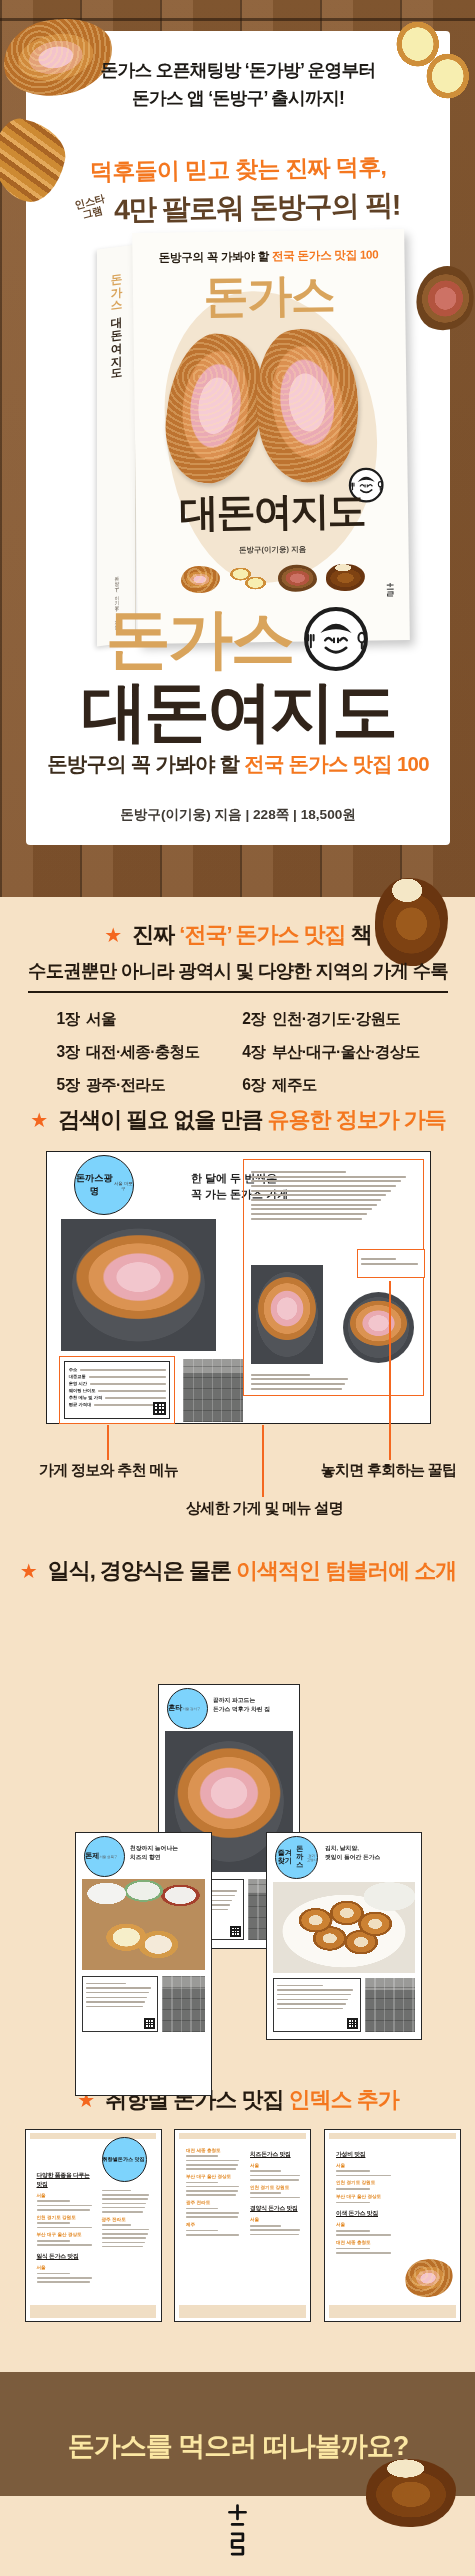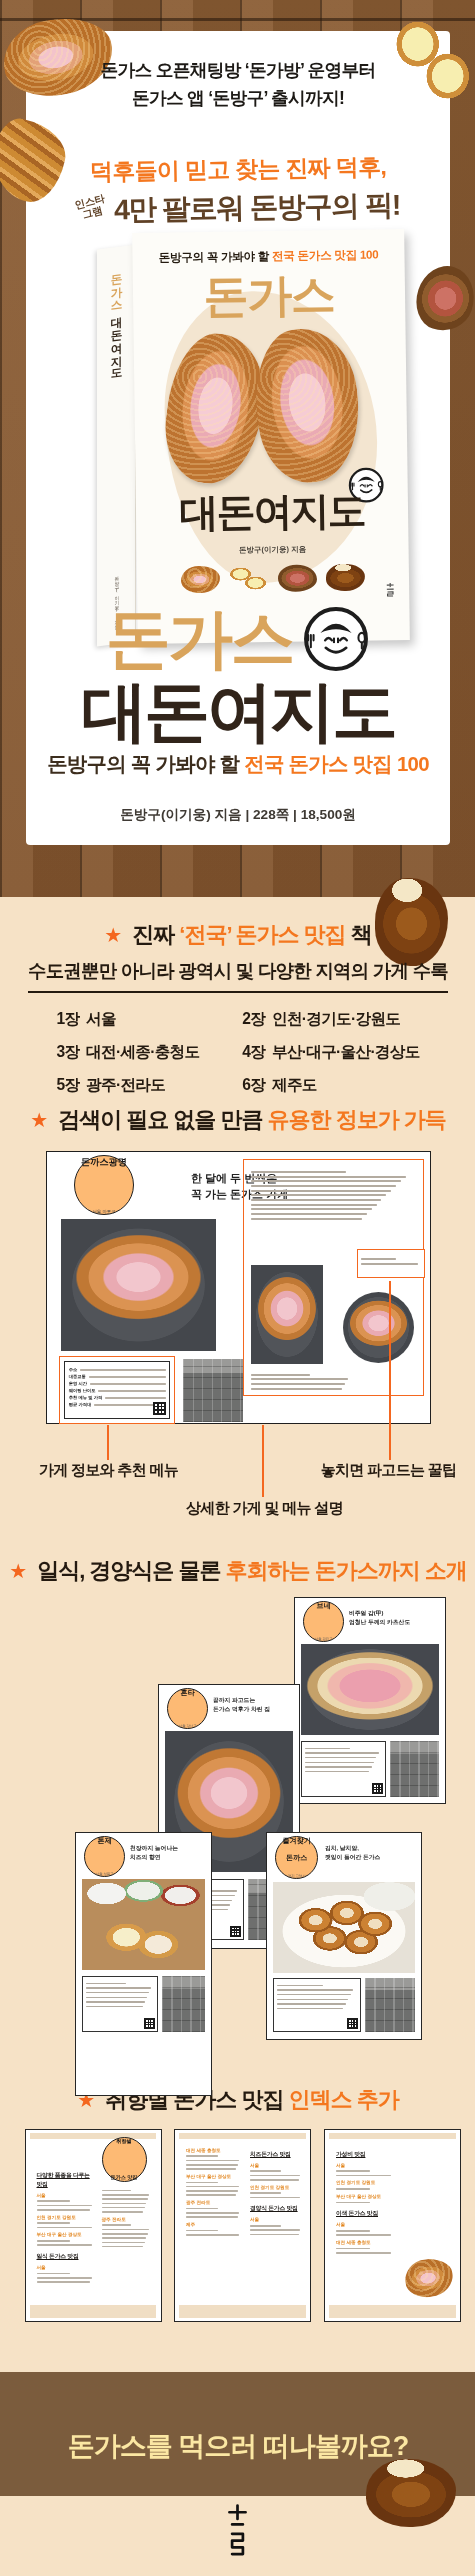--- a/index.html
+++ b/index.html
@@ -74,22 +74,22 @@
   .f1sub{position:absolute;left:0;top:958px;width:100%;text-align:center;}
   .f1sub span{display:inline-block;font-size:18.4px;font-weight:bold;color:#241a10;letter-spacing:-0.7px;
     border-bottom:2.4px solid #241a10;padding-bottom:7.5px;}
   .chapters{position:absolute;left:0;top:1009px;width:100%;display:flex;justify-content:center;}
   .chapters .grid{display:grid;grid-template-columns:auto auto;column-gap:43px;row-gap:12.2px;}
   .chapters .it{font-size:15.6px;font-weight:bold;color:#241a10;letter-spacing:-0.7px;}
   .chapters .num{margin-right:6.8px;}
   
   .spread{position:absolute;left:46px;top:1151px;width:385px;height:273px;background:#ffffff;
     border:1.4px solid #1f1f1f;}
-  .circ{position:absolute;border:1.4px solid #1f1f1f;border-radius:50%;background:#fdba74;
-    display:flex;flex-direction:column;align-items:center;justify-content:space-between;text-align:center;}
+  .circ{position:absolute;border:1.4px solid #1f1f1f;border-radius:50%;background:#7dd3fc;
+    display:flex;align-items:center;justify-content:flex-start;text-align:center;}
   .sp-circ{left:27px;top:2.7px;width:60px;height:60px;}
   .sp-circ .nm{font-size:9.2px;font-weight:800;color:#141414;}
   .sp-circ .rg{font-size:4.4px;color:#444;margin-top:3.4px;}
   .sp-desc{position:absolute;left:97px;top:17.7px;font-size:11px;font-weight:800;color:#222;line-height:1.5;margin-left:47px;}
   .sp-photo{position:absolute;left:13.6px;top:67px;width:155px;height:132px;}
   .sp-ocall{position:absolute;border:1.7px solid #f4671f;}
   .oc-info{left:12.2px;top:204px;width:116px;height:68px;}
   .infobox{position:absolute;left:4.1px;top:4.1px;right:4.1px;bottom:4.1px;border:0.7px solid #2a2a2a;background:#fff;padding:3.4px 3.4px 2px;}
   .irow{display:flex;align-items:center;gap:2.7px;margin:2px 0;}
   .ilab{font-size:4.3px;font-weight:800;color:#111;white-space:nowrap;}
@@ -374,52 +374,28 @@
       </div>
     </div>
     <div class="sp-store ph ph-store"></div>
   </div>
 
   <div class="conn" style="left:107px;top:1425px;height:35px;"></div>
   <div class="conn" style="left:262px;top:1425px;height:72px;"></div>
   <div class="conn" style="left:389px;top:1281px;height:179px;"></div>
   <div class="clabel" style="left:27px;top:1461px;width:163px;">가게 정보와 추천 메뉴</div>
   <div class="clabel" style="left:183px;top:1499px;width:163px;">상세한 가게 및 메뉴 설명</div>
-  <div class="clabel" style="left:307px;top:1461px;width:163px;">놓치면 파고드는 꿀팁</div>
+  <div class="clabel" style="left:307px;top:1461px;width:163px;">놓치면 후회하는 꿀팁</div>
 
   <div class="hrow" style="top:1556px;">
     <span class="star">★</span>
-    <span><span>일식, 경양식은 물론 </span><span class="o">후회하는 돈가스까지 소개</span></span>
-  </div>
-
-
-  <div class="mini" style="left:294px;top:1597px;width:152px;height:207px;z-index:1;">
-    <div class="circ m-circ">
-      <div class="nm">브네</div>
-        <div class="nm"></div>
-      <div class="rg">서울 광진구</div>
-    </div>
-    <div class="m-desc">
-        <div>비주얼 갑(甲)</div>
-        <div>엄청난 두께의 카츠산도</div>
-      </div>
-    <div class="m-photo ph ph-sando" style="height:91px;"></div>
-    <div class="m-inforow" style="top:143px;height:56px;">
-      <div class="m-info">
-          <div class="m-qr"></div>
-          <div class="b" style="width: 58%;"></div>
-          <div class="b" style="width: 95%;"></div>
-          <div class="b" style="width: 92%;"></div>
-          <div class="b" style="width: 89%;"></div>
-          <div class="b" style="width: 86%;"></div>
-          <div class="b" style="width: 83%;"></div>
-        </div>
-      <div class="m-store ph ph-store"></div>
-    </div>
-  </div>
+    <span><span>일식, 경양식은 물론 </span><span class="o">이색적인 텀블러에 소개</span></span>
+  </div>
+
+
 
   <div class="mini" style="left:158px;top:1684px;width:142px;height:265px;z-index:2;">
     <div class="circ m-circ">
       <div class="nm">혼타</div>
         <div class="nm"></div>
       <div class="rg">서울 강서구</div>
     </div>
     <div class="m-desc">
         <div>끝까지 파고드는</div>
         <div>돈가스 덕후가 차린 집</div>

